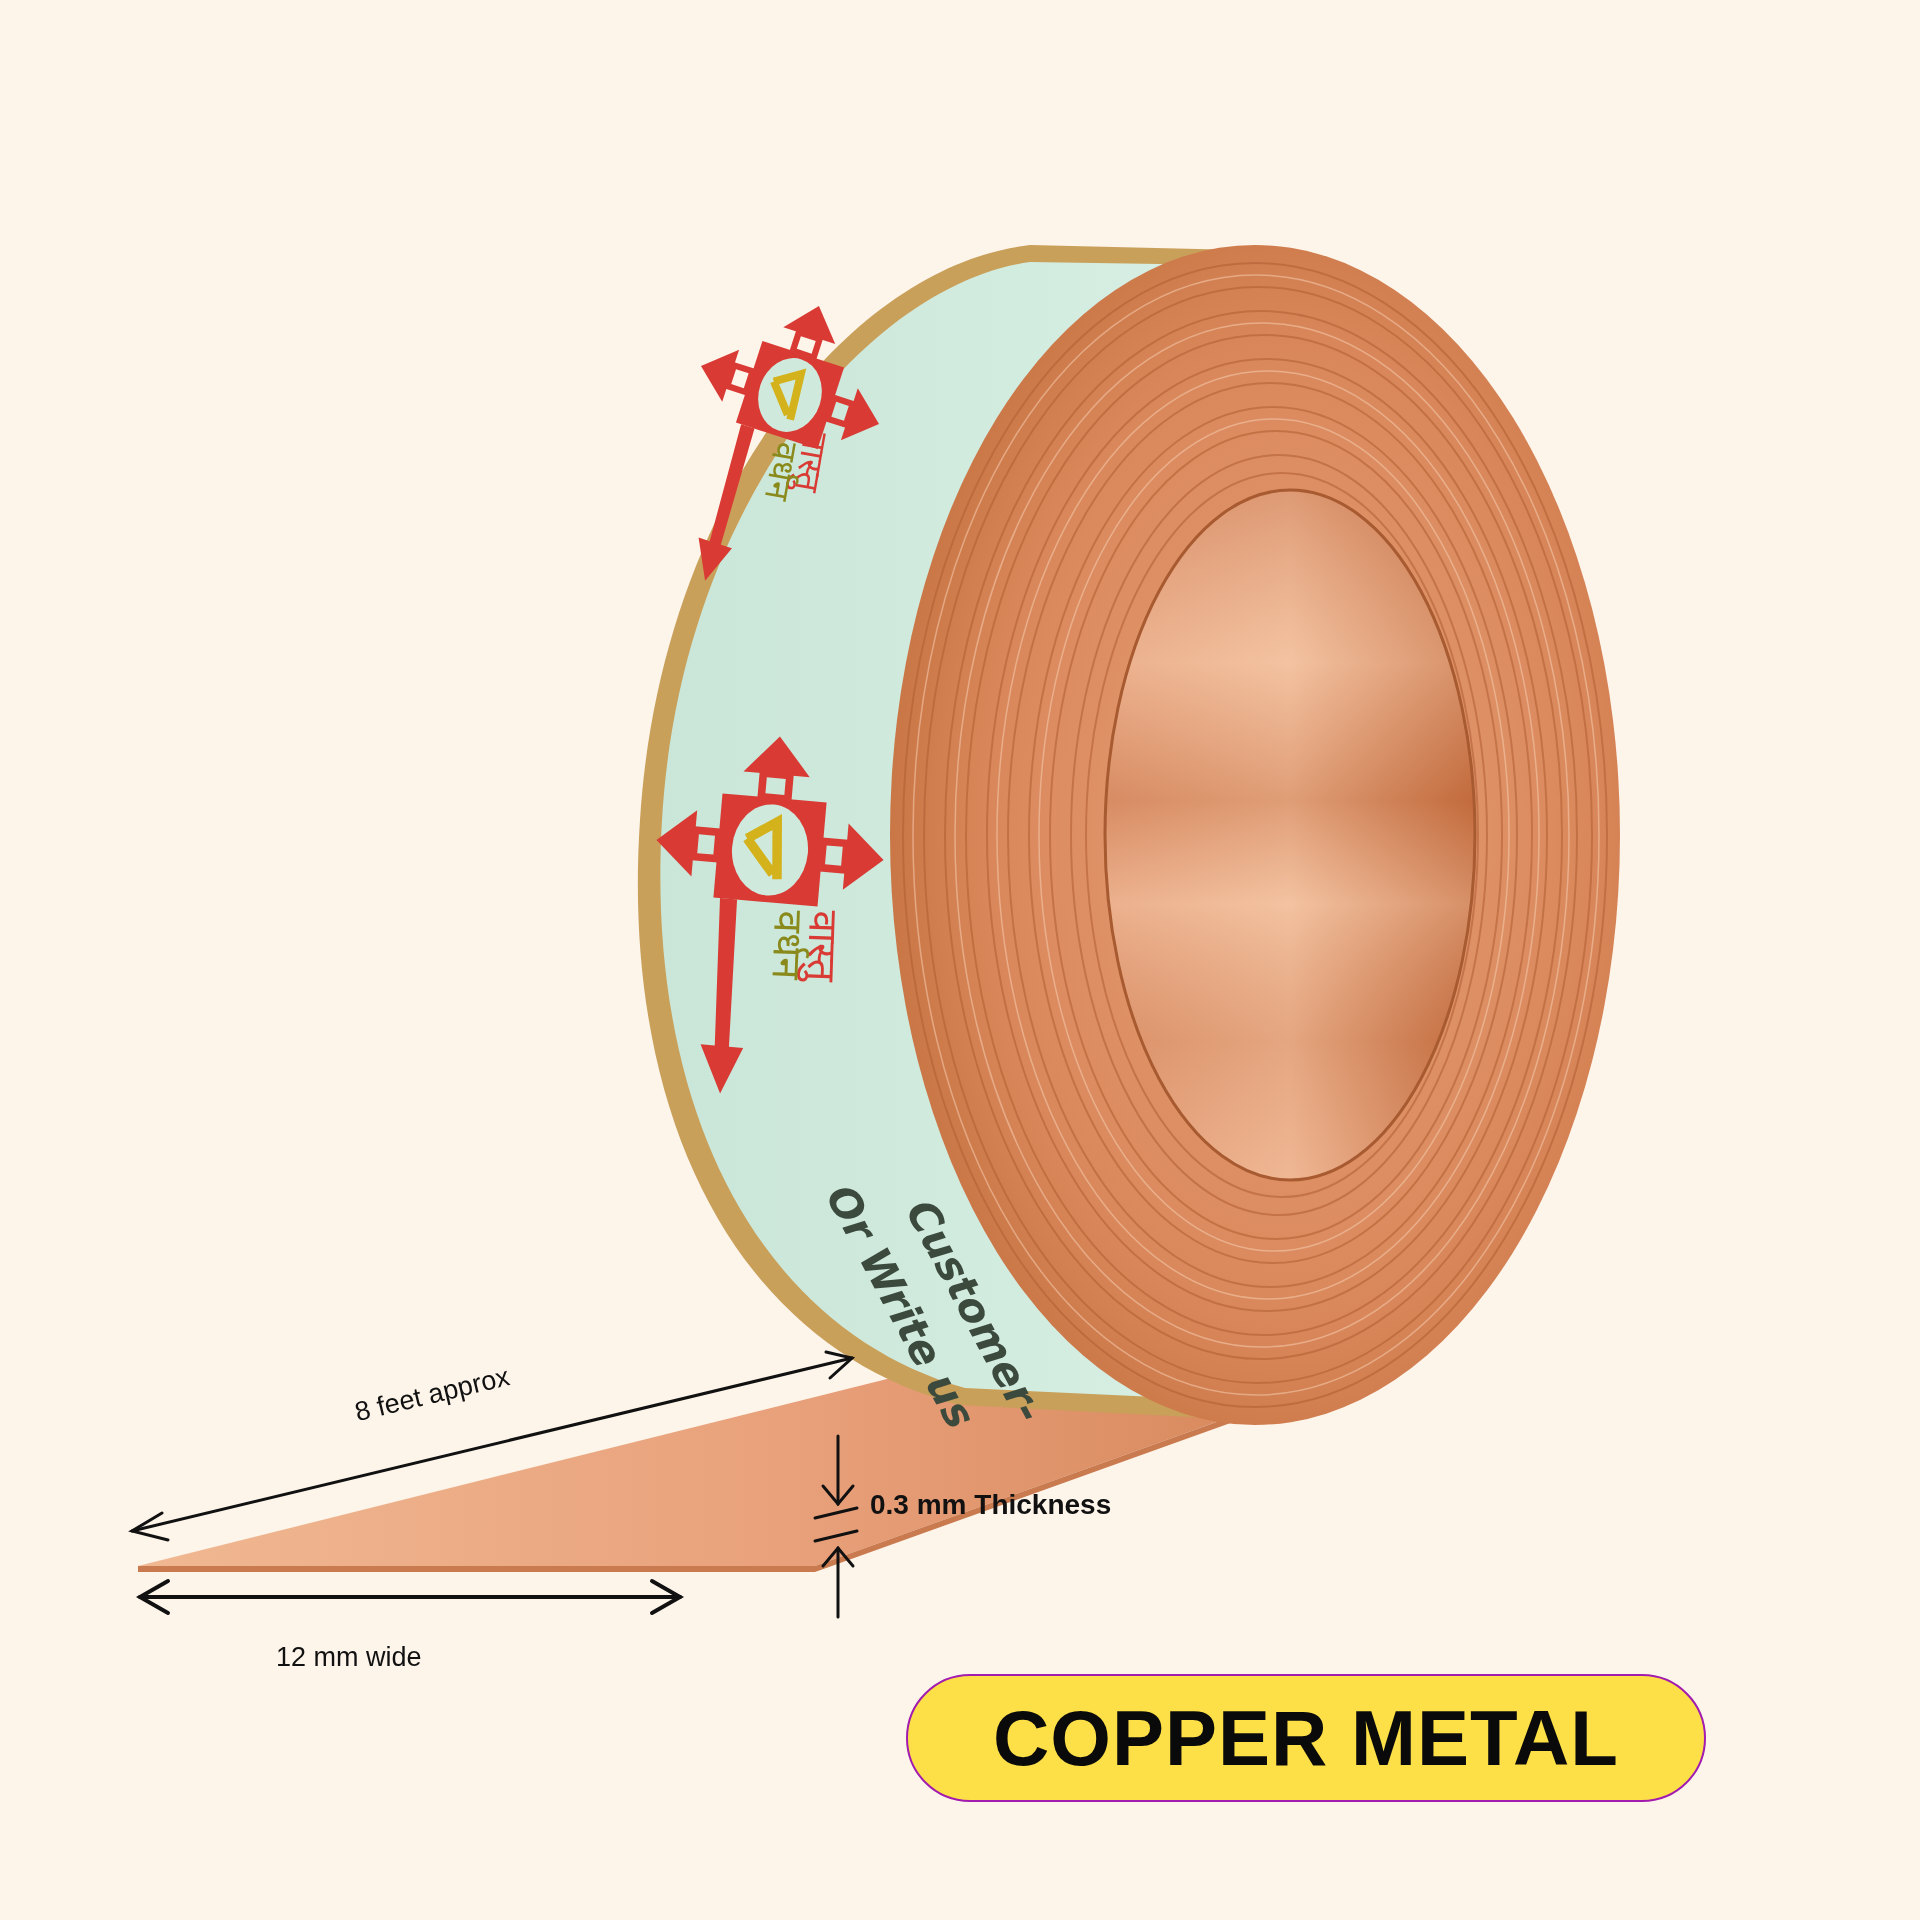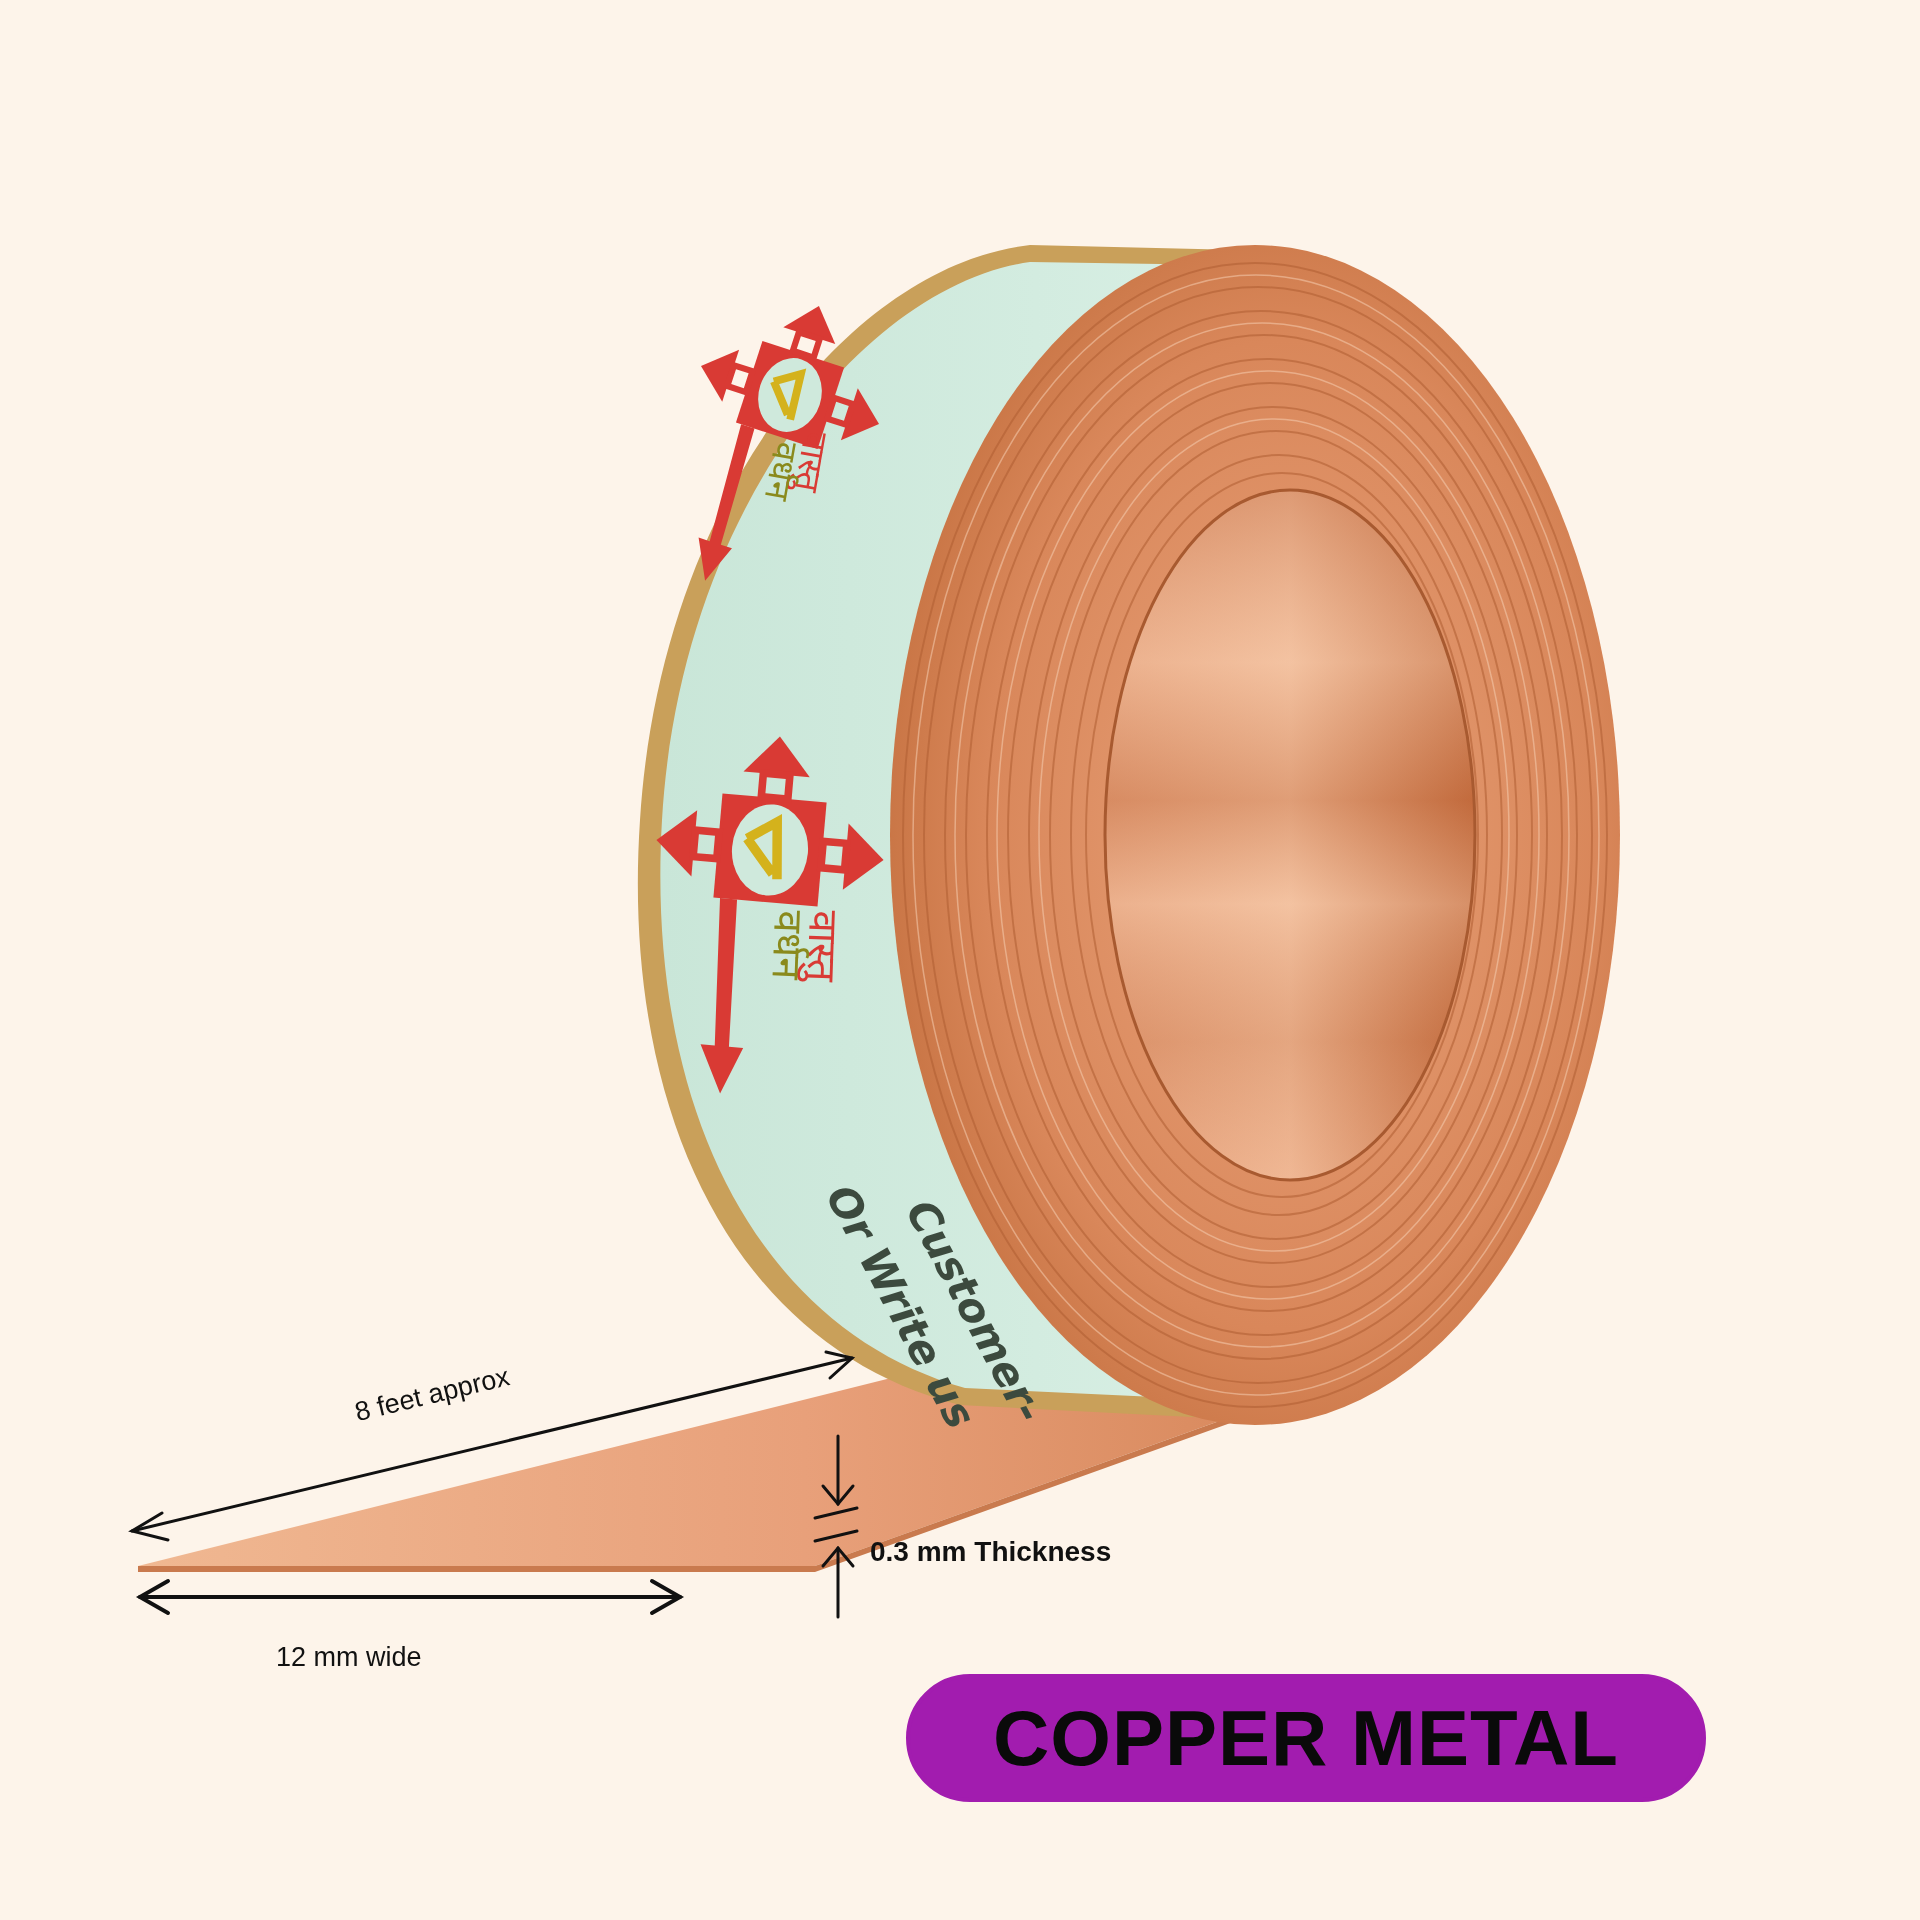--- a/index.html
+++ b/index.html
@@ -8,22 +8,22 @@
       background: #fdf4ea;
       position: relative;
       overflow: hidden;
       font-family: "Liberation Sans", sans-serif;
     }
     .scene { position: absolute; left: 0; top: 0; width: 1920px; height: 1920px; }
     .badge {
       position: absolute;
       left: 906px; top: 1674px;
       width: 800px; height: 128px;
-      background: #a21caf;
-      border: 4px solid #a21caf;
+      background: #fde047;
+      border: 2px solid #a21caf;
       border-radius: 64px;
       box-sizing: border-box;
       display: flex; align-items: center; justify-content: center;
     }
     .badge-text {
       font-family: "Liberation Sans", sans-serif;
       font-weight: bold;
       font-size: 78px;
       color: #0a0a0a;
       letter-spacing: 1px;
@@ -161,17 +161,17 @@
     <polyline points="823,1486 838,1504 853,1486"></polyline>
     <line x1="815" y1="1518" x2="857" y2="1508"></line>
     <line x1="815" y1="1541" x2="857" y2="1531"></line>
     <line x1="838" y1="1617" x2="838" y2="1548"></line>
     <polyline points="823,1566 838,1548 853,1566"></polyline>
   </g>
 </svg>
 
 <div class="dim-label" style="left:352px; top:1398px; font-size:27px; transform: rotate(-13.5deg); transform-origin: left top;">8 feet approx</div>
 <div class="dim-label" style="left:276px; top:1642px;">12 mm wide</div>
-<div class="dim-label bold" style="left:870px; top:1536px; font-size:28px;">0.3 mm Thickness</div>
+<div class="dim-label bold" style="left:870px; top:1489px; font-size:28px;">0.3 mm Thickness</div>
 
 <div class="badge">
   <span class="badge-text">COPPER METAL</span>
 </div>
 
 </body></html>

